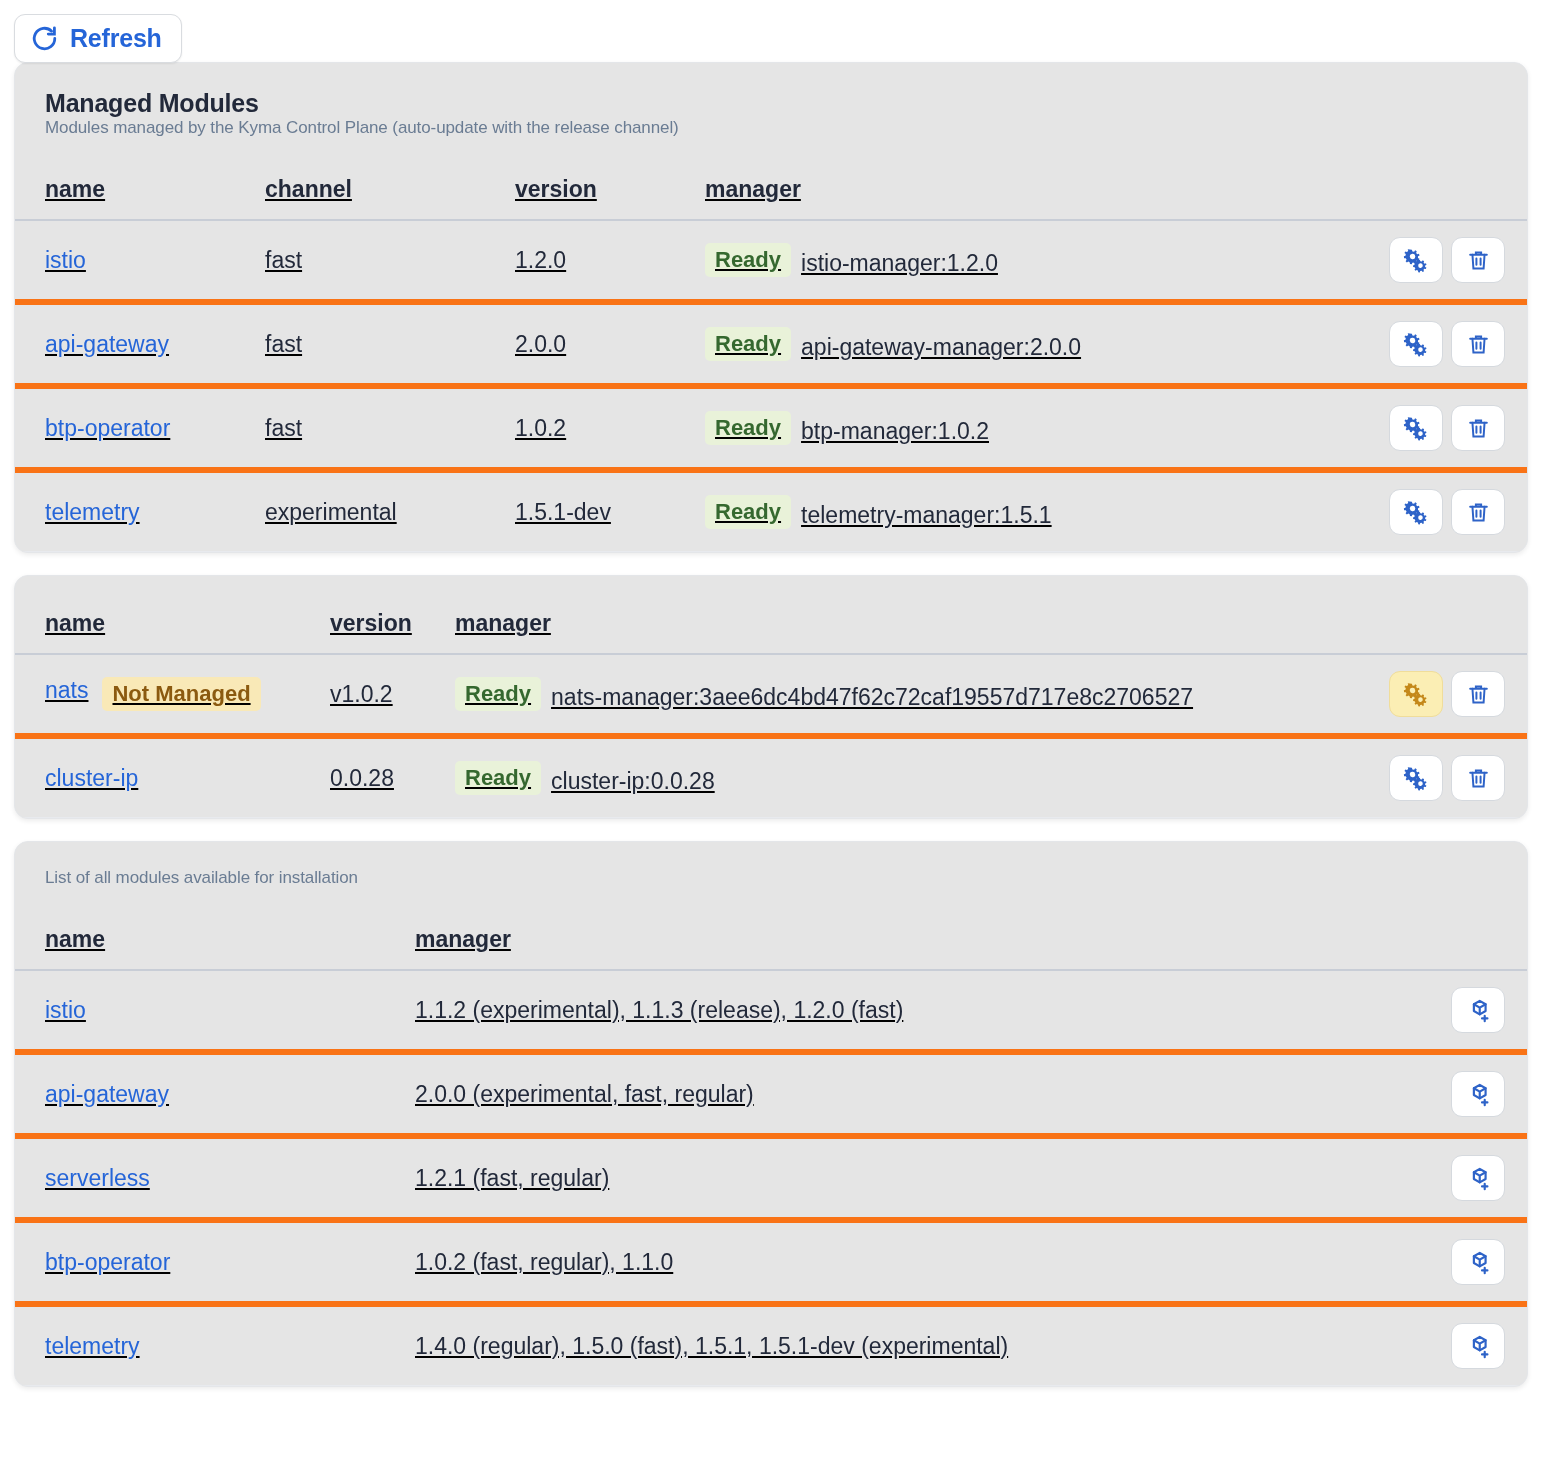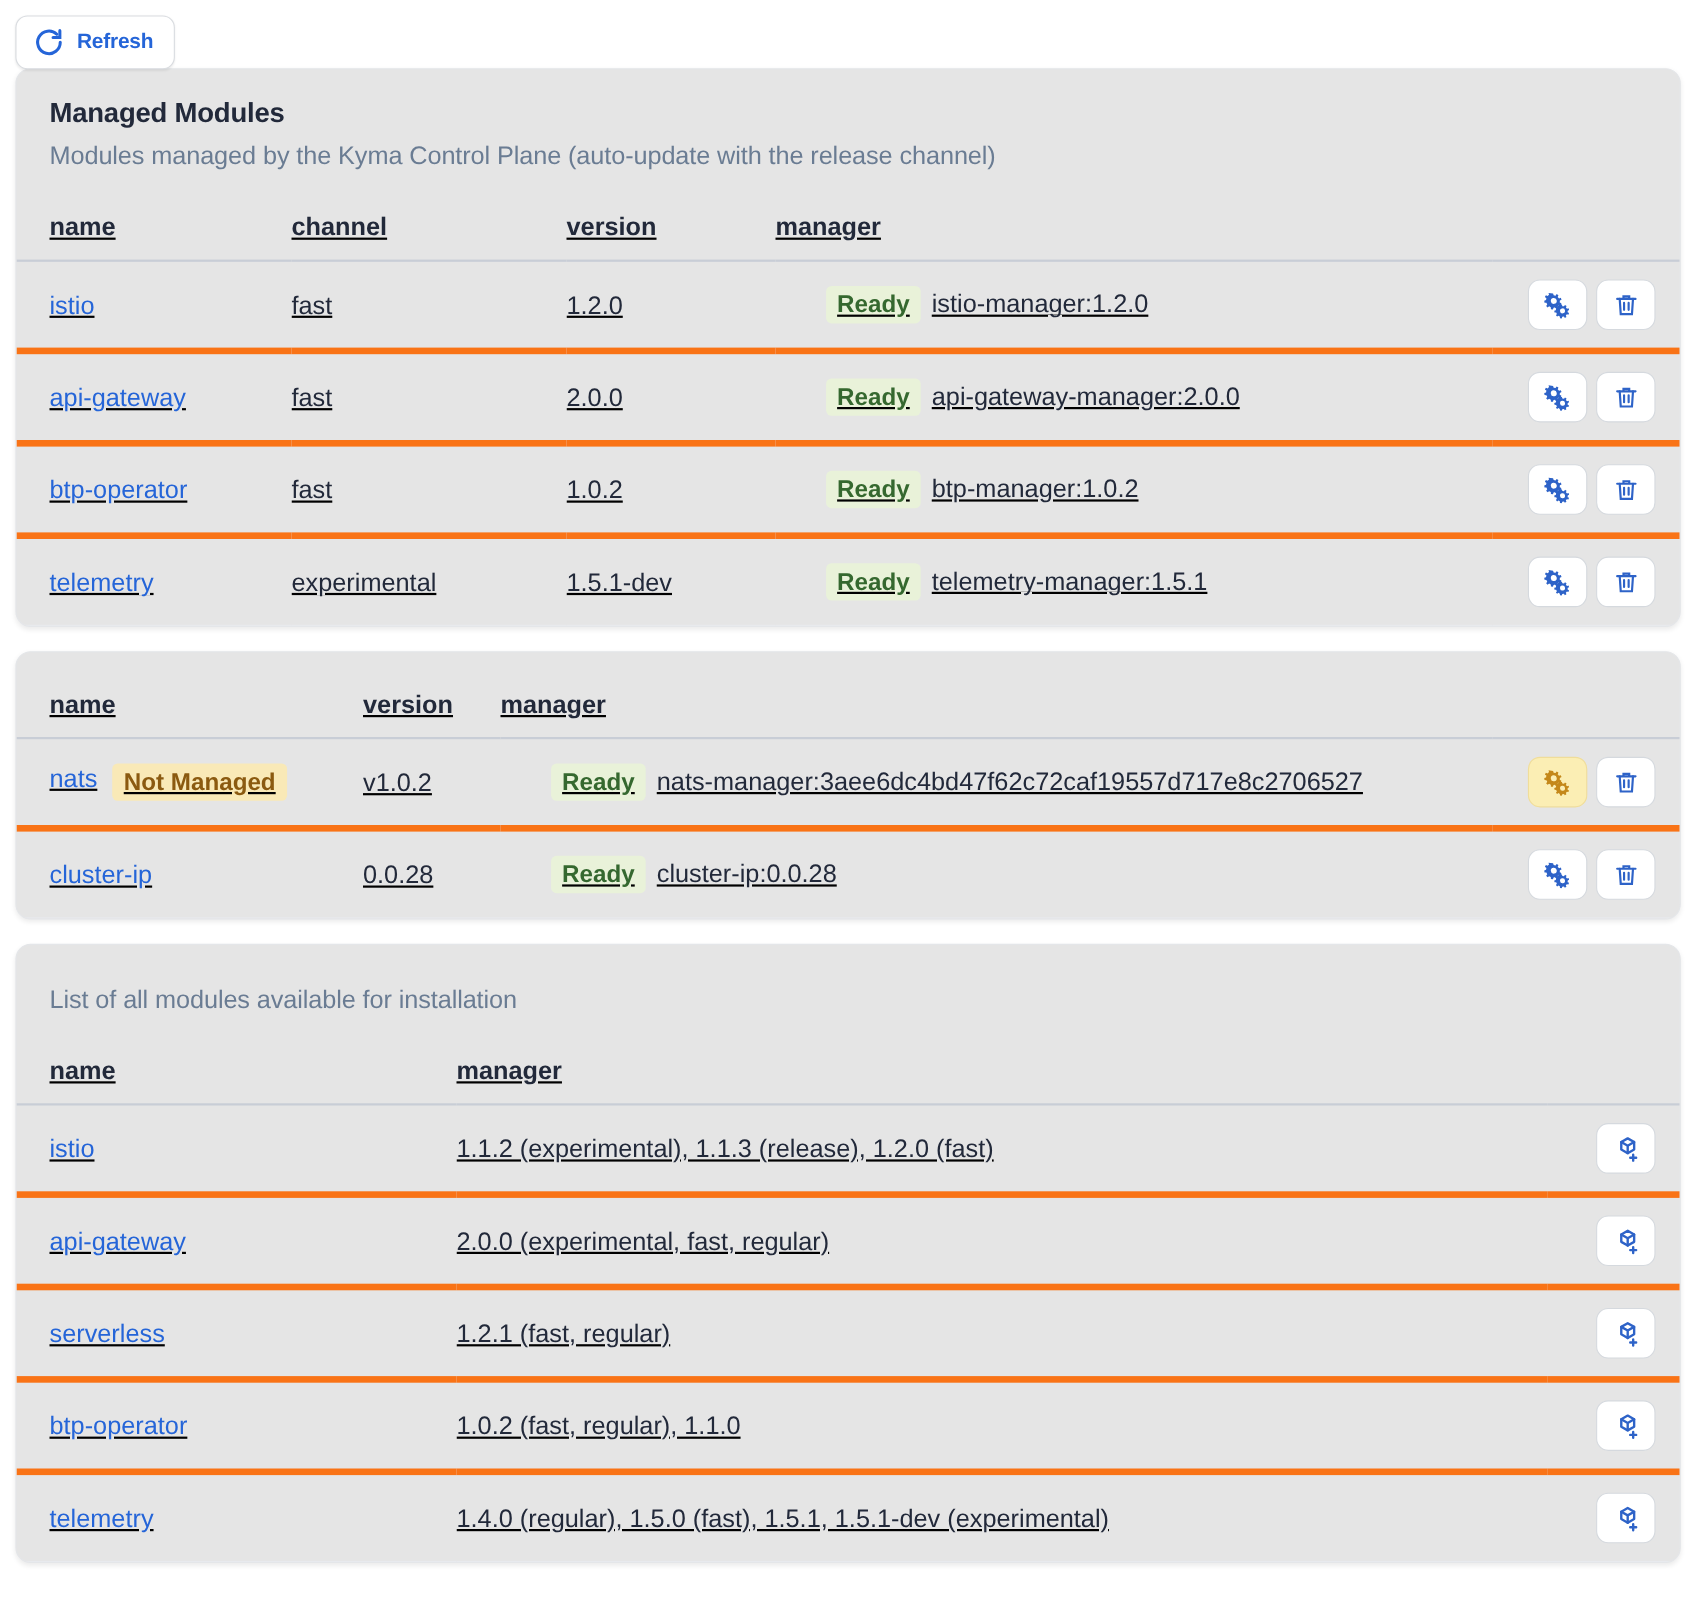--- a/index.html
+++ b/index.html
@@ -27,21 +27,21 @@
     gap: 11px;
     background: #ffffff;
     border: 1px solid #d9dce0;
     border-radius: 11px;
     padding: 9px 19px 9px 15px;
     cursor: pointer;
     box-shadow: 0 1px 2px rgba(0,0,0,0.07);
   }
   .refresh-btn .label {
     color: #2565d8;
-    font-size: 19px;
+    font-size: 25px;
     font-weight: bold;
     letter-spacing: -0.2px;
   }
   .refresh-icon { width: 29px; height: 29px; display: block; }
 
   
   .card {
     margin: 0 14px 22px 14px;
     background: #e5e5e5;
     border: 1px solid #e4e6e9;
@@ -50,23 +50,22 @@
     overflow: hidden;
   }
   .card-head { padding: 26px 30px 4px 30px; }
   .card-title {
     font-size: 25px;
     font-weight: bold;
     color: #22293a;
     letter-spacing: -0.2px;
   }
   .card-sub {
-    font-size: 23px;
+    font-size: 17px;
     color: #6a7c93;
-    margin-top: 10px;
     letter-spacing: -0.1px;
   }
 
   
   table { width: 100%; border-collapse: collapse; table-layout: fixed; text-decoration: underline; }
   thead th {
     text-align: left;
     font-size: 23px;
     font-weight: bold;
     color: #22293a;
@@ -81,21 +80,21 @@
     vertical-align: middle;
     white-space: nowrap;
     overflow: hidden;
   }
   tbody tr:last-child td { border-bottom: 1px solid #e8eaee; }
   .pad-l { padding-left: 30px; }
   .link {
     color: #2565d8;
     cursor: pointer;
   }
-  .mgr-cell { display: flex; align-items: center; gap: 10px; margin-left: 46px; }
+  .mgr-cell { display: flex; align-items: flex-end; gap: 10px; }
 
   
   .badge {
     display: inline-block;
     font-size: 22px;
     font-weight: bold;
     border-radius: 5px;
     padding: 4px 10px;
     line-height: 1.2;
   }

